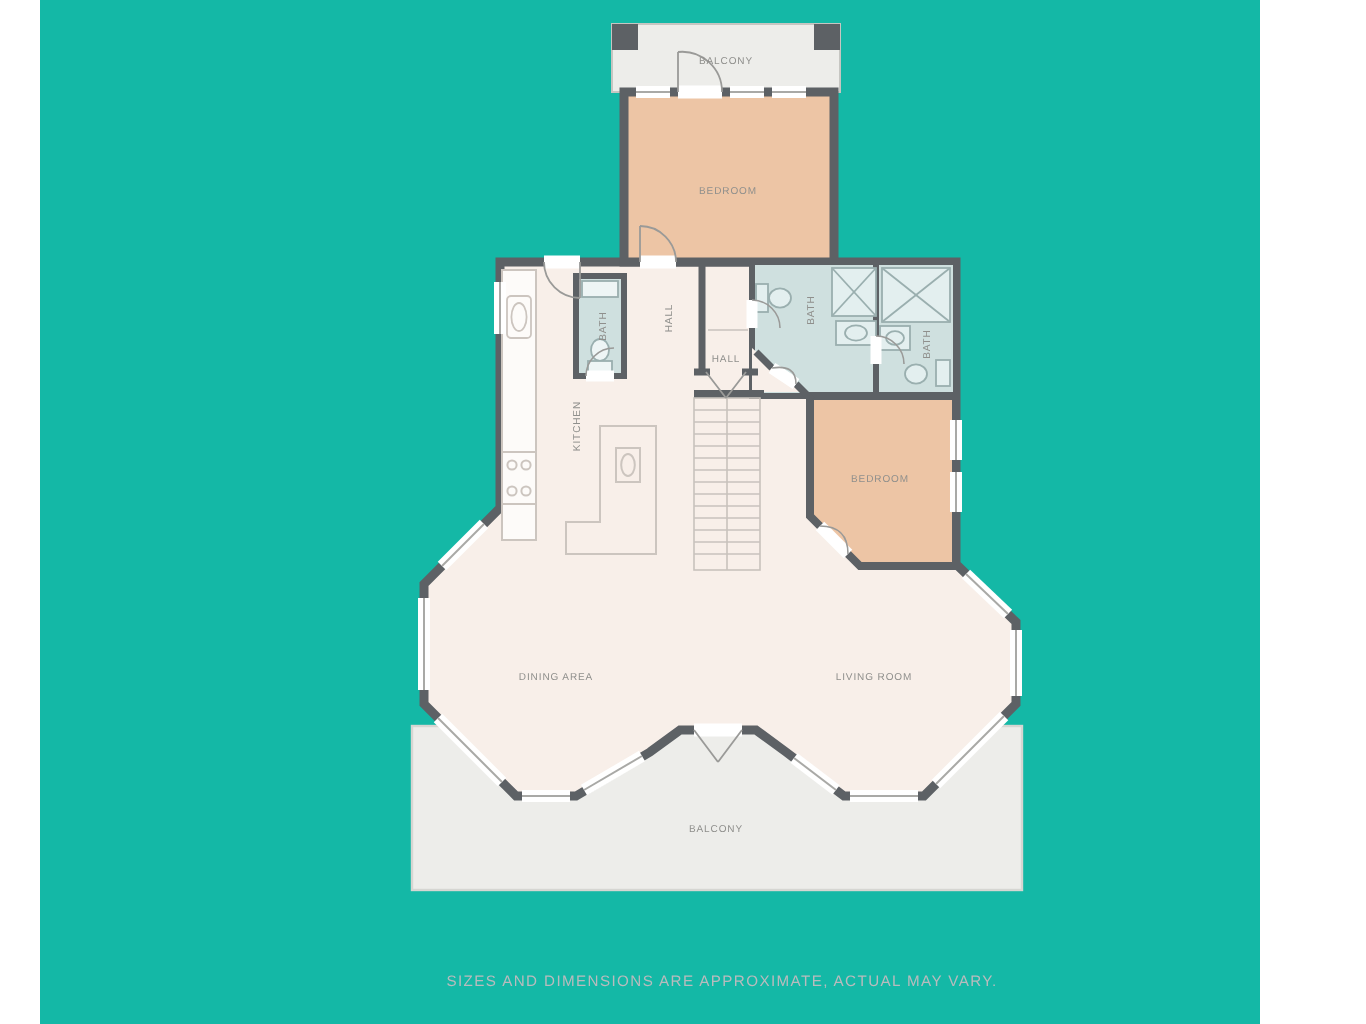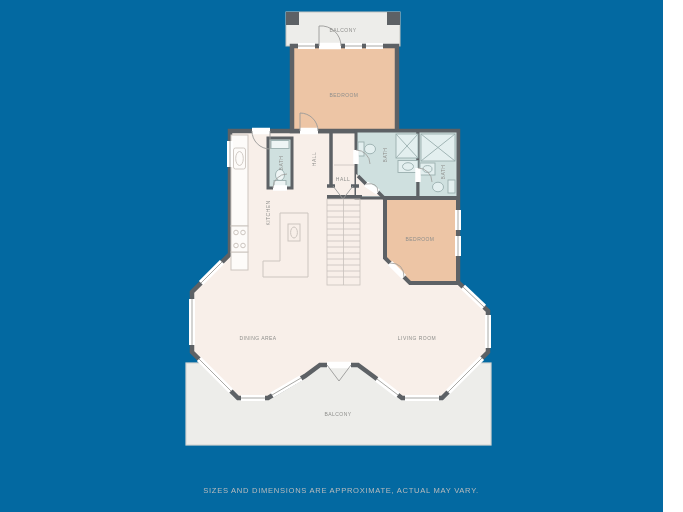--- a/index.html
+++ b/index.html
@@ -1,17 +1,17 @@
 <!DOCTYPE html>
 <html><head>
 <meta charset="utf-8">
 <style>
   html,body{margin:0;padding:0;background:#ffffff;}
-  .canvas{position:relative;width:663px;height:512px;background:#0369a1;overflow:hidden;
-          font-family:"Liberation Sans", sans-serif;}
+  .canvas{position:relative;width:610px;height:512px;background:#14b8a6;overflow:hidden;
+          font-family:"Liberation Sans", sans-serif;margin-left:20px;}
   svg text{font-family:"Liberation Sans", sans-serif;}
   .room-label{font-size:5px;letter-spacing:.45px;fill:#8f8f8c;}
   .disclaimer{font-size:7.6px;letter-spacing:.7px;fill:#b9bbbd;}
 </style>
 </head>
 <body>
 
 <div class="canvas">
 <svg width="683" height="512" viewBox="0 0 683 512">
 

